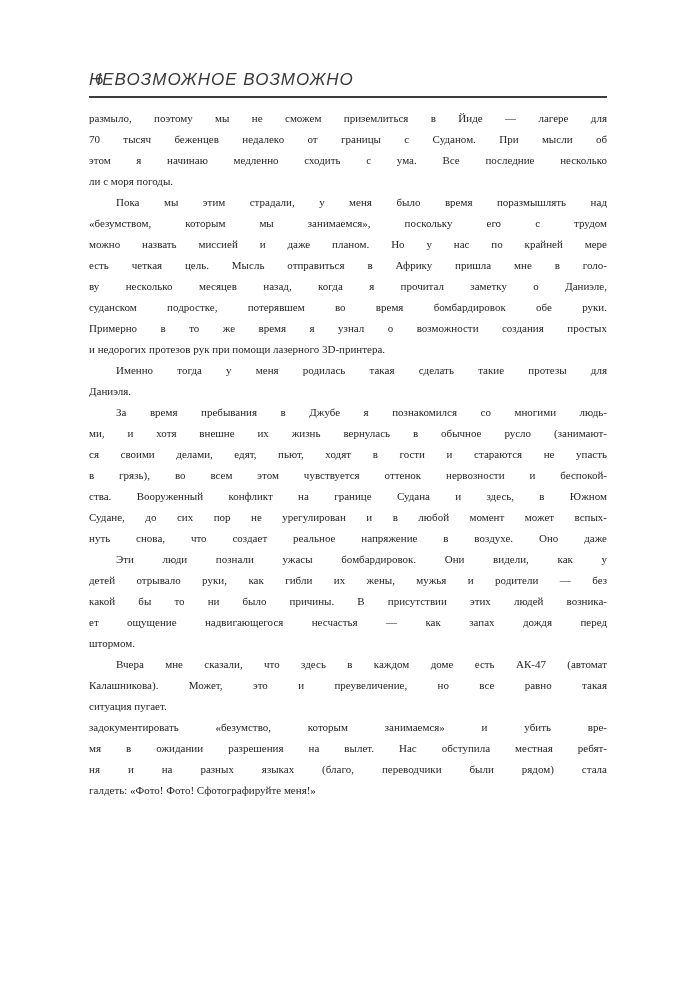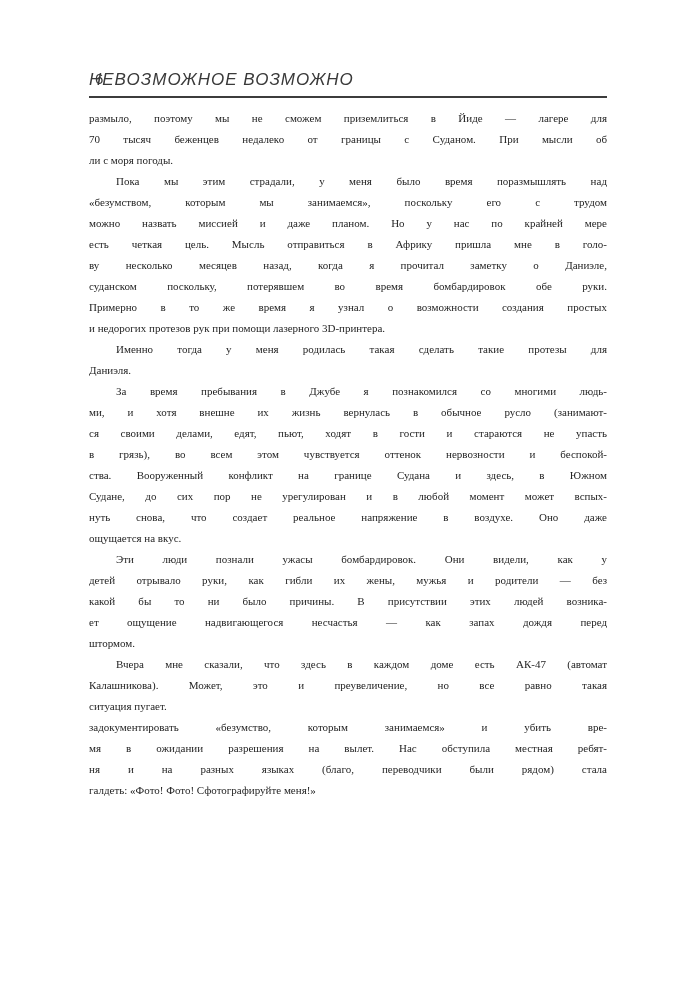--- a/index.html
+++ b/index.html
@@ -69,39 +69,39 @@
 
 <div class="page" style="--bg: #ffffff; --text: #252525; --header-text: #3a3a3a; --rule: #3c3c3c;">
   <div class="content">
     <header class="page-header">
       <span class="page-number">6</span>
       <span class="running-title">НЕВОЗМОЖНОЕ ВОЗМОЖНО</span>
     </header>
     <main class="body-text">
         <div class="line">размыло, поэтому мы не сможем приземлиться в Йиде — лагере для</div>
         <div class="line">70 тысяч беженцев недалеко от границы с Суданом. При мысли об</div>
+        <div class="line">этом я начинаю медленно сходить с ума. Все последние несколько</div>
         <div class="line end">ли с моря погоды.</div>
         <div class="line indent">Пока мы этим страдали, у меня было время поразмышлять над</div>
         <div class="line">«безумством, которым мы занимаемся», поскольку его с трудом</div>
         <div class="line">можно назвать миссией и даже планом. Но у нас по крайней мере</div>
         <div class="line">есть четкая цель. Мысль отправиться в Африку пришла мне в голо-</div>
         <div class="line">ву несколько месяцев назад, когда я прочитал заметку о Даниэле,</div>
-        <div class="line">суданском поскольку, потерявшем во время бомбардировок обе руки.</div>
+        <div class="line">суданском подростке, потерявшем во время бомбардировок обе руки.</div>
         <div class="line">Примерно в то же время я узнал о возможности создания простых</div>
         <div class="line end">и недорогих протезов рук при помощи лазерного 3D-принтера.</div>
         <div class="line indent">Именно тогда у меня родилась такая сделать такие протезы для</div>
         <div class="line end">Даниэля.</div>
         <div class="line indent">За время пребывания в Джубе я познакомился со многими людь-</div>
         <div class="line">ми, и хотя внешне их жизнь вернулась в обычное русло (занимают-</div>
         <div class="line">ся своими делами, едят, пьют, ходят в гости и стараются не упасть</div>
         <div class="line">в грязь), во всем этом чувствуется оттенок нервозности и беспокой-</div>
         <div class="line">ства. Вооруженный конфликт на границе Судана и здесь, в Южном</div>
         <div class="line">Судане, до сих пор не урегулирован и в любой момент может вспых-</div>
         <div class="line">нуть снова, что создает реальное напряжение в воздухе. Оно даже</div>
-        <div class="line end">ощущается на вкус.</div>
         <div class="line indent">Эти люди познали ужасы бомбардировок. Они видели, как у</div>
         <div class="line">детей отрывало руки, как гибли их жены, мужья и родители — без</div>
         <div class="line">какой бы то ни было причины. В присутствии этих людей возника-</div>
         <div class="line">ет ощущение надвигающегося несчастья — как запах дождя перед</div>
         <div class="line end">штормом.</div>
         <div class="line indent">Вчера мне сказали, что здесь в каждом доме есть АК-47 (автомат</div>
         <div class="line">Калашникова). Может, это и преувеличение, но все равно такая</div>
         <div class="line end">ситуация пугает.</div>
         <div class="line">задокументировать «безумство, которым занимаемся» и убить вре-</div>
         <div class="line">мя в ожидании разрешения на вылет. Нас обступила местная ребят-</div>

